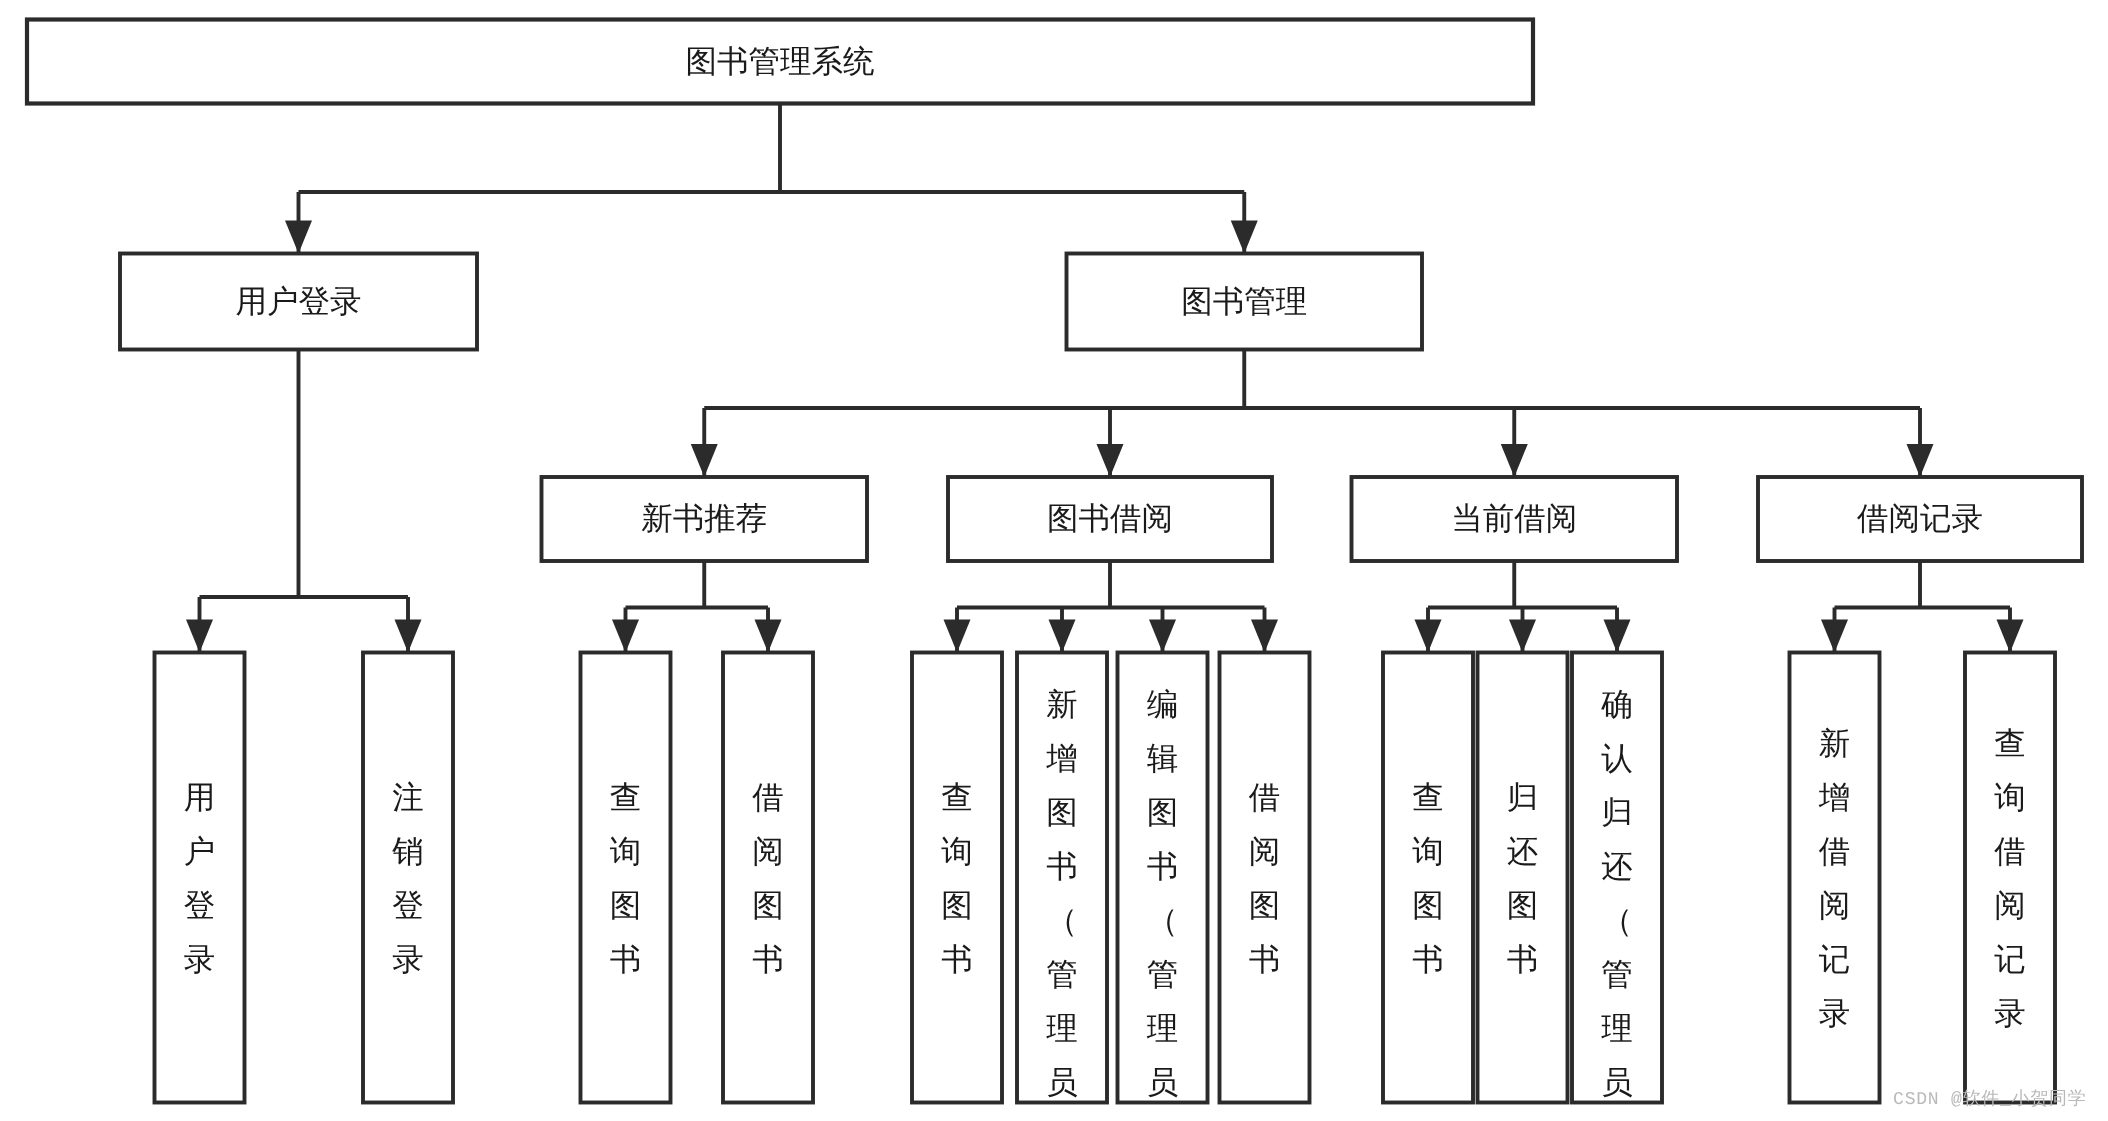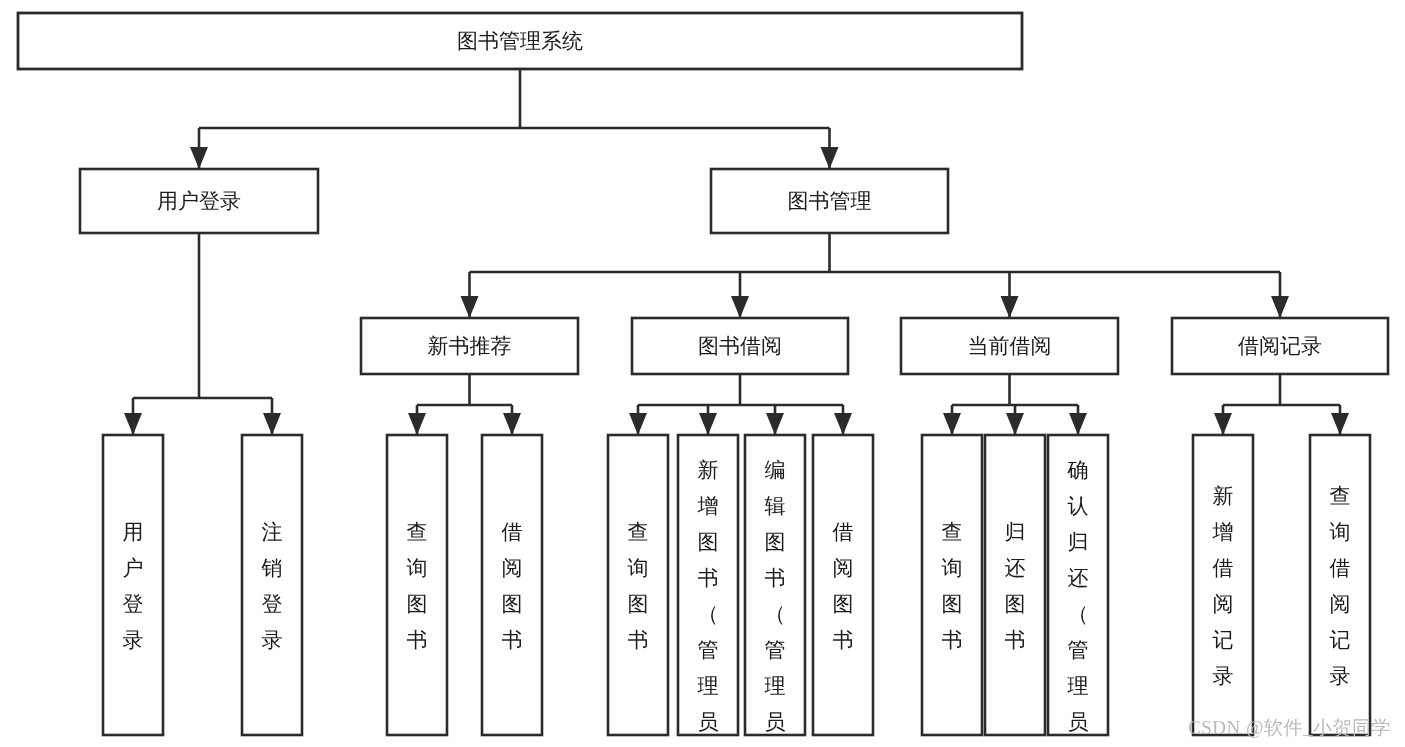--- a/index.html
+++ b/index.html
@@ -56,22 +56,22 @@
   .vlabel {
     font-family: "DejaVu Sans", "Liberation Sans", sans-serif;
     fill: #1a1a1a;
     font-size: 21px;
     text-anchor: middle;
   }
   .watermark {
     position: absolute;
     right: 14px;
     bottom: 6px;
-    font-family: Liberation Serif, serif;
-    font-size: 19px;
+    font-family: Liberation Mono, monospace;
+    font-size: 12px;
     color: #b9b9b9;
     letter-spacing: 0.5px;
     white-space: nowrap;
     pointer-events: none;
   }
 </style>
 </head>
 <body>
 
 <div id="diagram-root">

